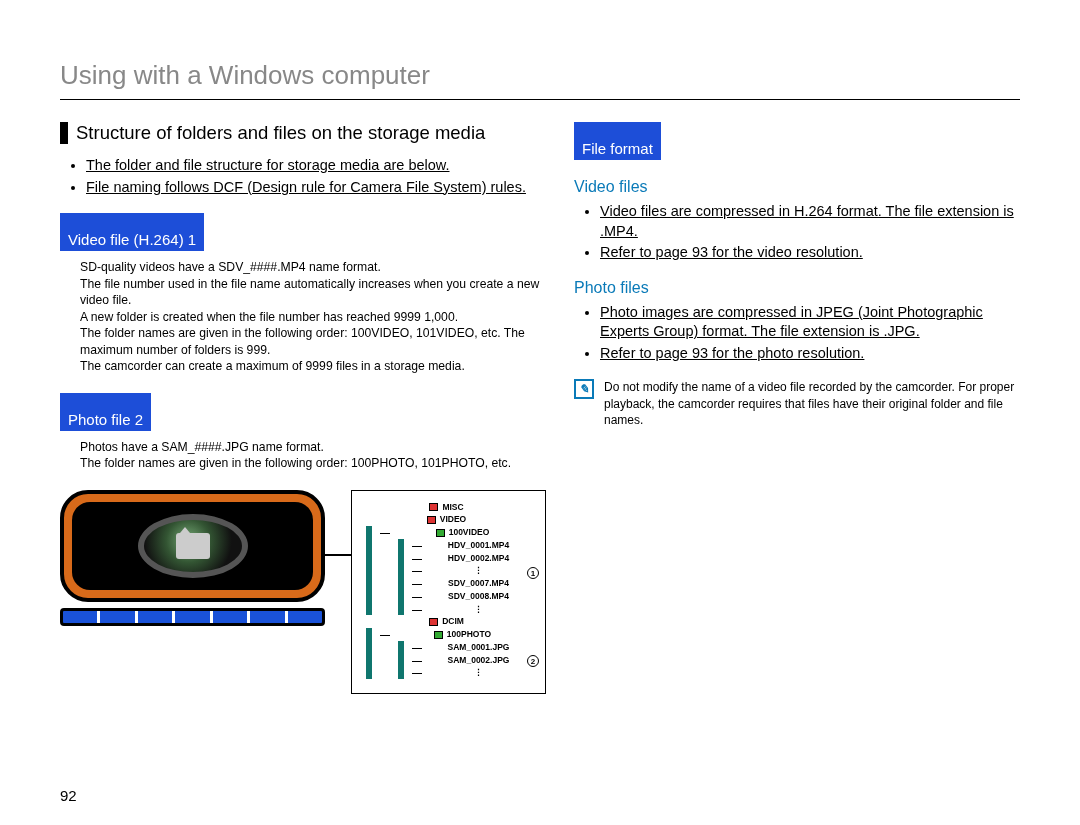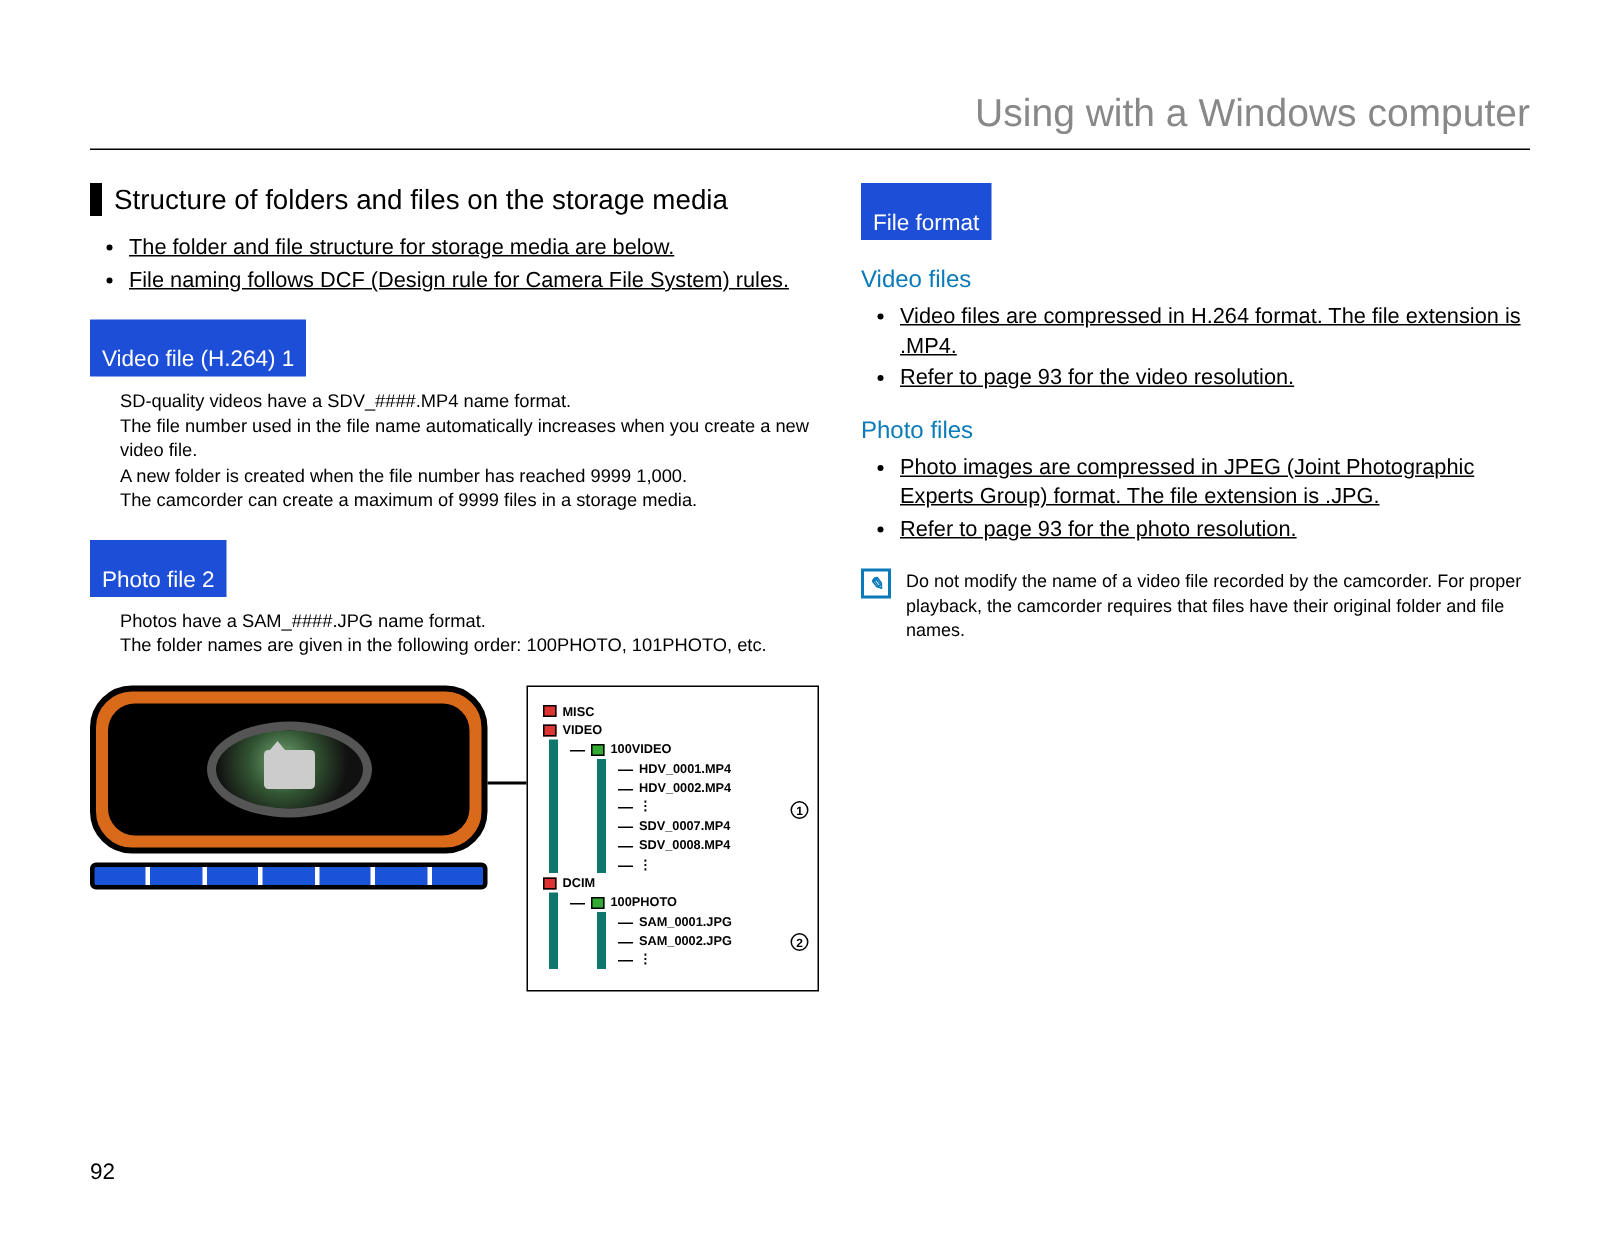--- a/index.html
+++ b/index.html
@@ -5,21 +5,20 @@
   * { box-sizing: border-box; margin: 0; padding: 0; }
   body {
     width: 1080px;
     height: 825px;
     font-family: Arial, Helvetica, sans-serif;
     color: #000;
     position: relative;
     padding: 60px 60px 30px 60px;
   }
   .page-title {
-    text-align: right;
     font-size: 26px;
     color: #888;
     font-weight: 400;
     padding-bottom: 8px;
     border-bottom: 1px solid #000;
     margin-bottom: 22px;
   }
   .columns {
     display: flex;
     gap: 28px;
@@ -75,21 +74,21 @@
     border: 2px solid #0a7ab8;
     color: #0a7ab8;
     display: flex; align-items: center; justify-content: center;
     font-style: italic; font-weight: bold;
     font-family: Georgia, serif;
     flex-shrink: 0;
   }
   .page-num {
     position: absolute;
     left: 60px;
-    bottom: 35px;
+    bottom: 21px;
     font-size: 15px;
   }
   
   .illus-wrap {
     display: flex;
     align-items: flex-start;
     gap: 0;
     margin-top: 6px;
   }
   .device {
@@ -154,21 +153,21 @@
     position: relative;
   }
   .tree-box ul { list-style:none; padding-left: 12px; border-left: 6px solid #0f766e; margin-left: 4px;}
   .tree-box > ul { border:none; margin:0; padding-left:0;}
   .tree-box li { position: relative; padding-left: 10px; }
   .tree-box li::before {
     content:""; position:absolute; left:-4px; top:7px;
     width:10px; height:1px; background:#000;
   }
   .tree-box > ul > li::before { display:none; }
-  .tree-box > ul > li { padding-left:0; }
+  .tree-box > ul > li { padding-left:0;text-align:center; }
   .folder-ico {
     display:inline-block; width:9px; height:8px;
     background:#d33; border:1px solid #000;
     margin-right:4px; vertical-align:middle;
     position:relative;
   }
   .folder-ico.g { background:#3a3; }
   .dots { padding-left: 10px; }
   .circ {
     position:absolute;
@@ -193,20 +192,21 @@
     <ul class="bullets">
       <li>The folder and file structure for storage media are below.</li>
       <li>File naming follows DCF (Design rule for Camera File System) rules.</li>
     </ul>
 
     <div class="tag">Video file (H.264) 1</div>
     <div class="small-list">
       <p>SD-quality videos have a SDV_####.MP4 name format.</p>
       <p>The file number used in the file name automatically increases when you create a new video file.</p>
       <p>A new folder is created when the file number has reached 9999 1,000.</p>
+      <p>The folder names are given in the following order: 100VIDEO, 101VIDEO, etc. The maximum number of folders is 999.</p>
       <p>The camcorder can create a maximum of 9999 files in a storage media.</p>
     </div>
 
     <div class="tag">Photo file 2</div>
     <div class="small-list">
       <p>Photos have a SAM_####.JPG name format.</p>
       <p>The folder names are given in the following order: 100PHOTO, 101PHOTO, etc.</p>
     </div>
 
     <div class="illus-wrap">

